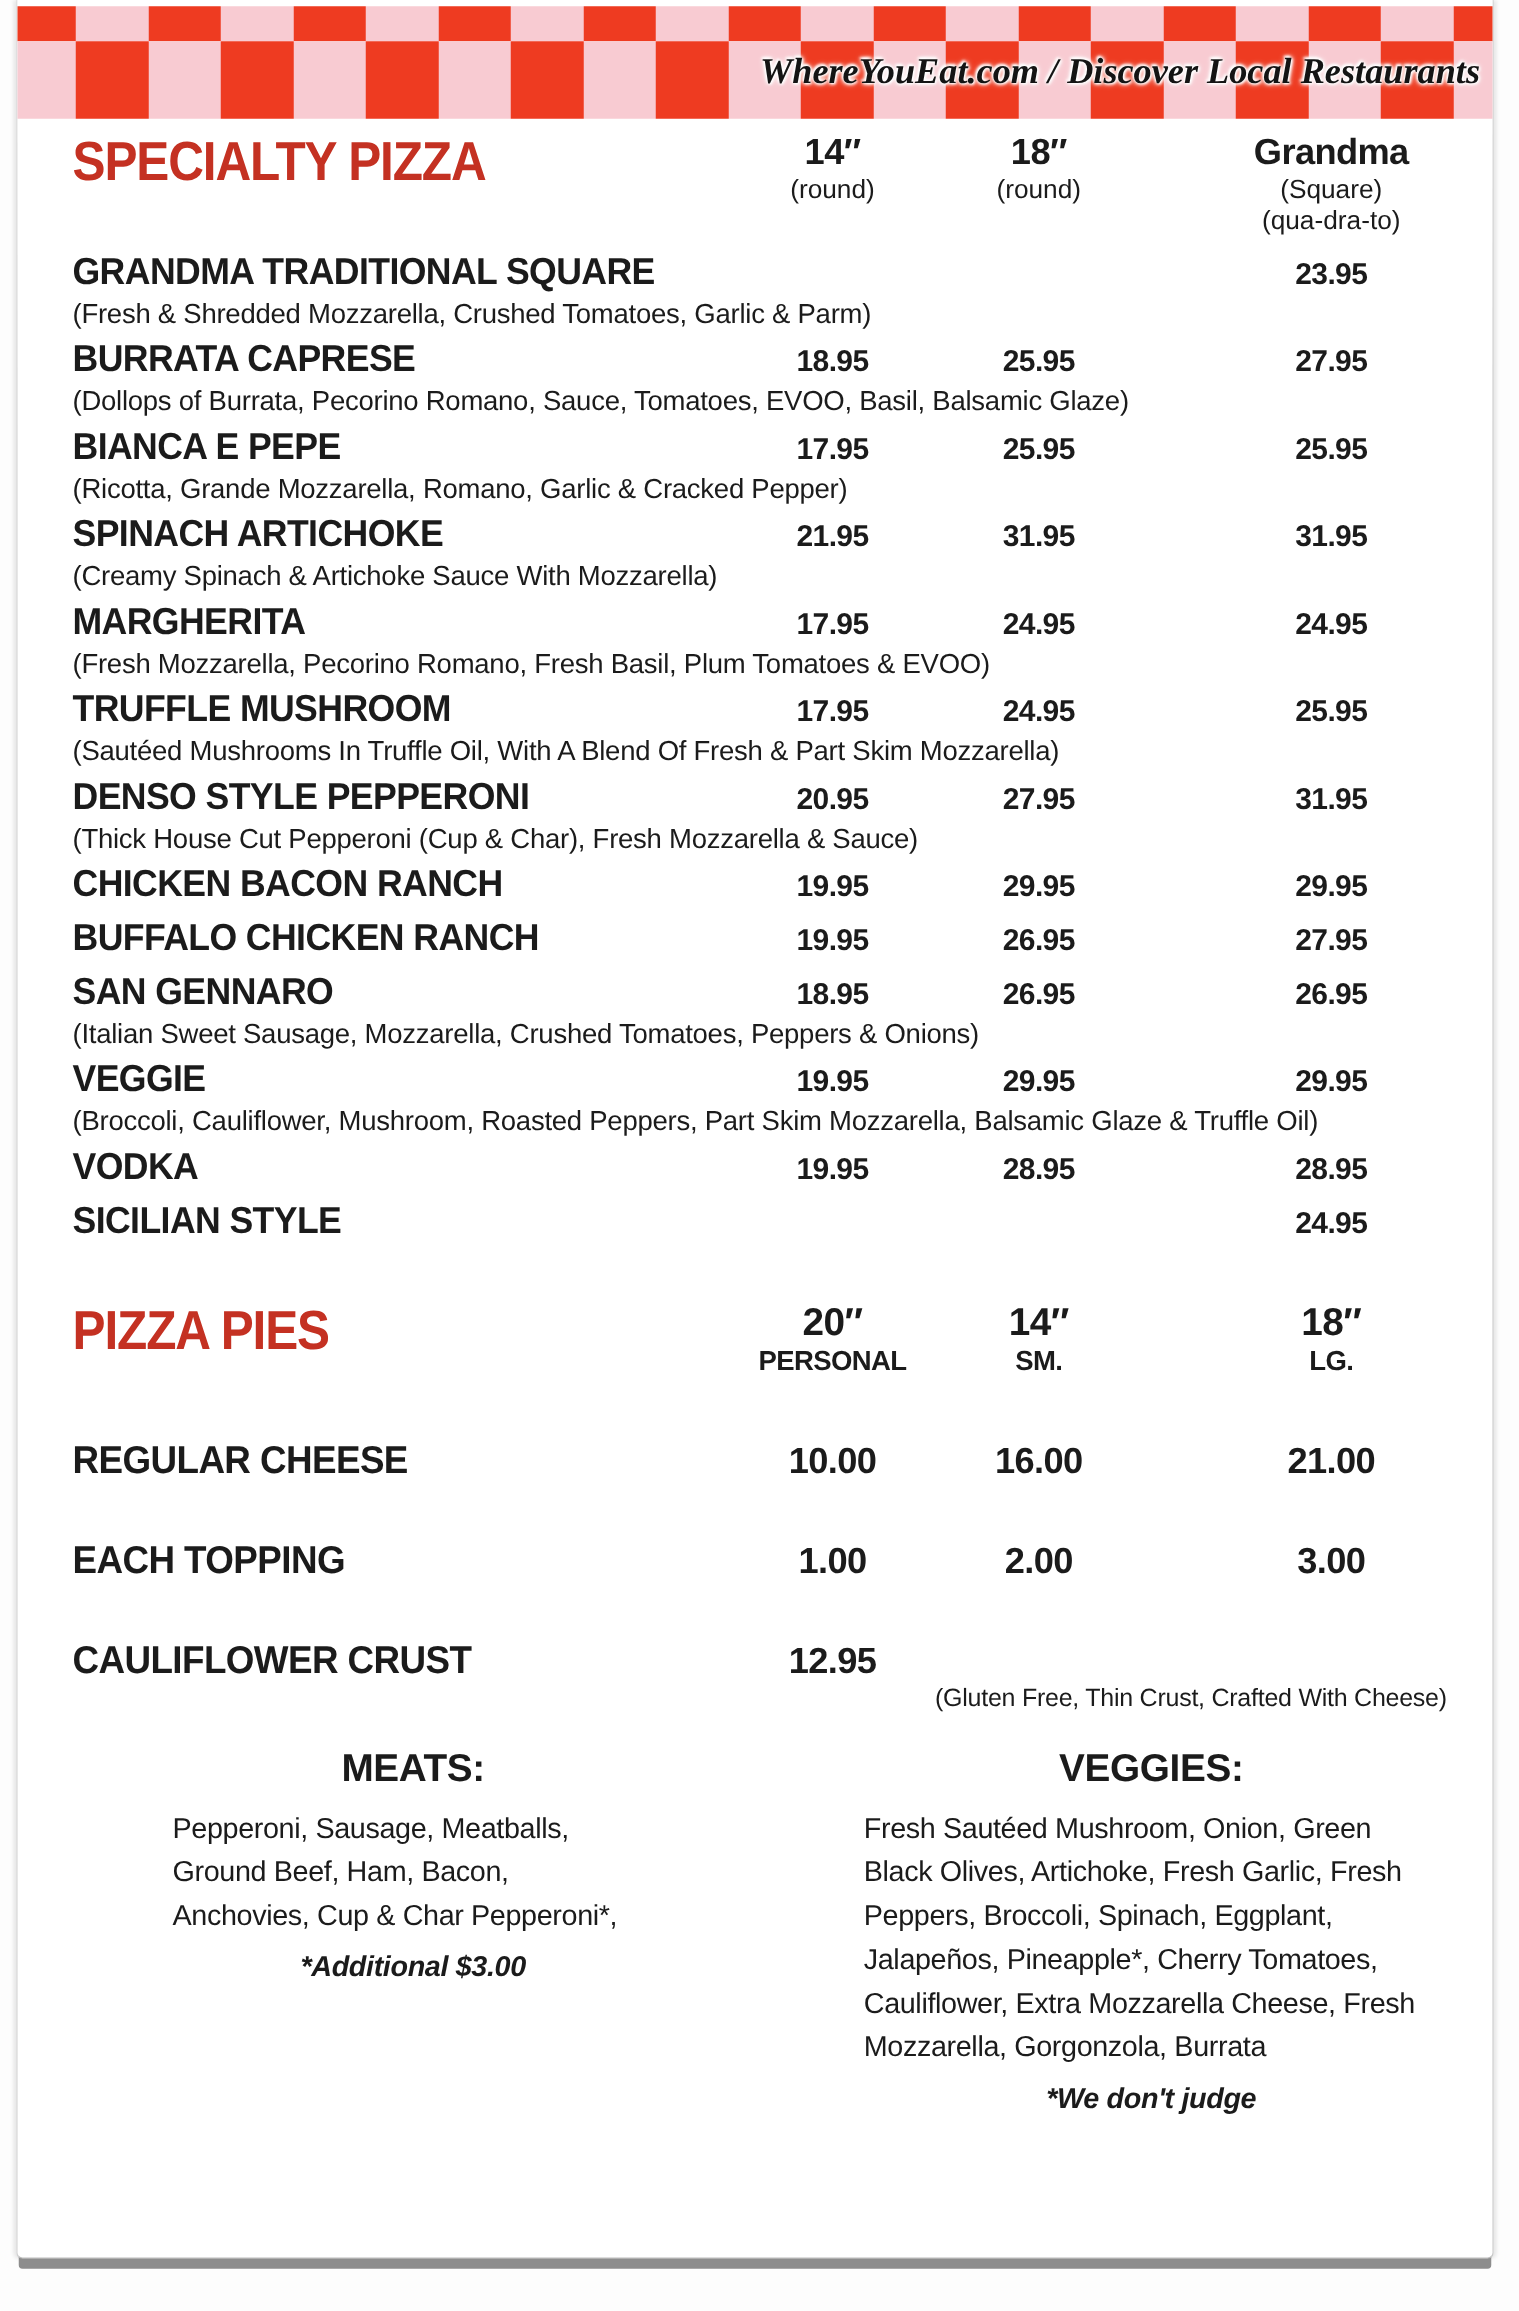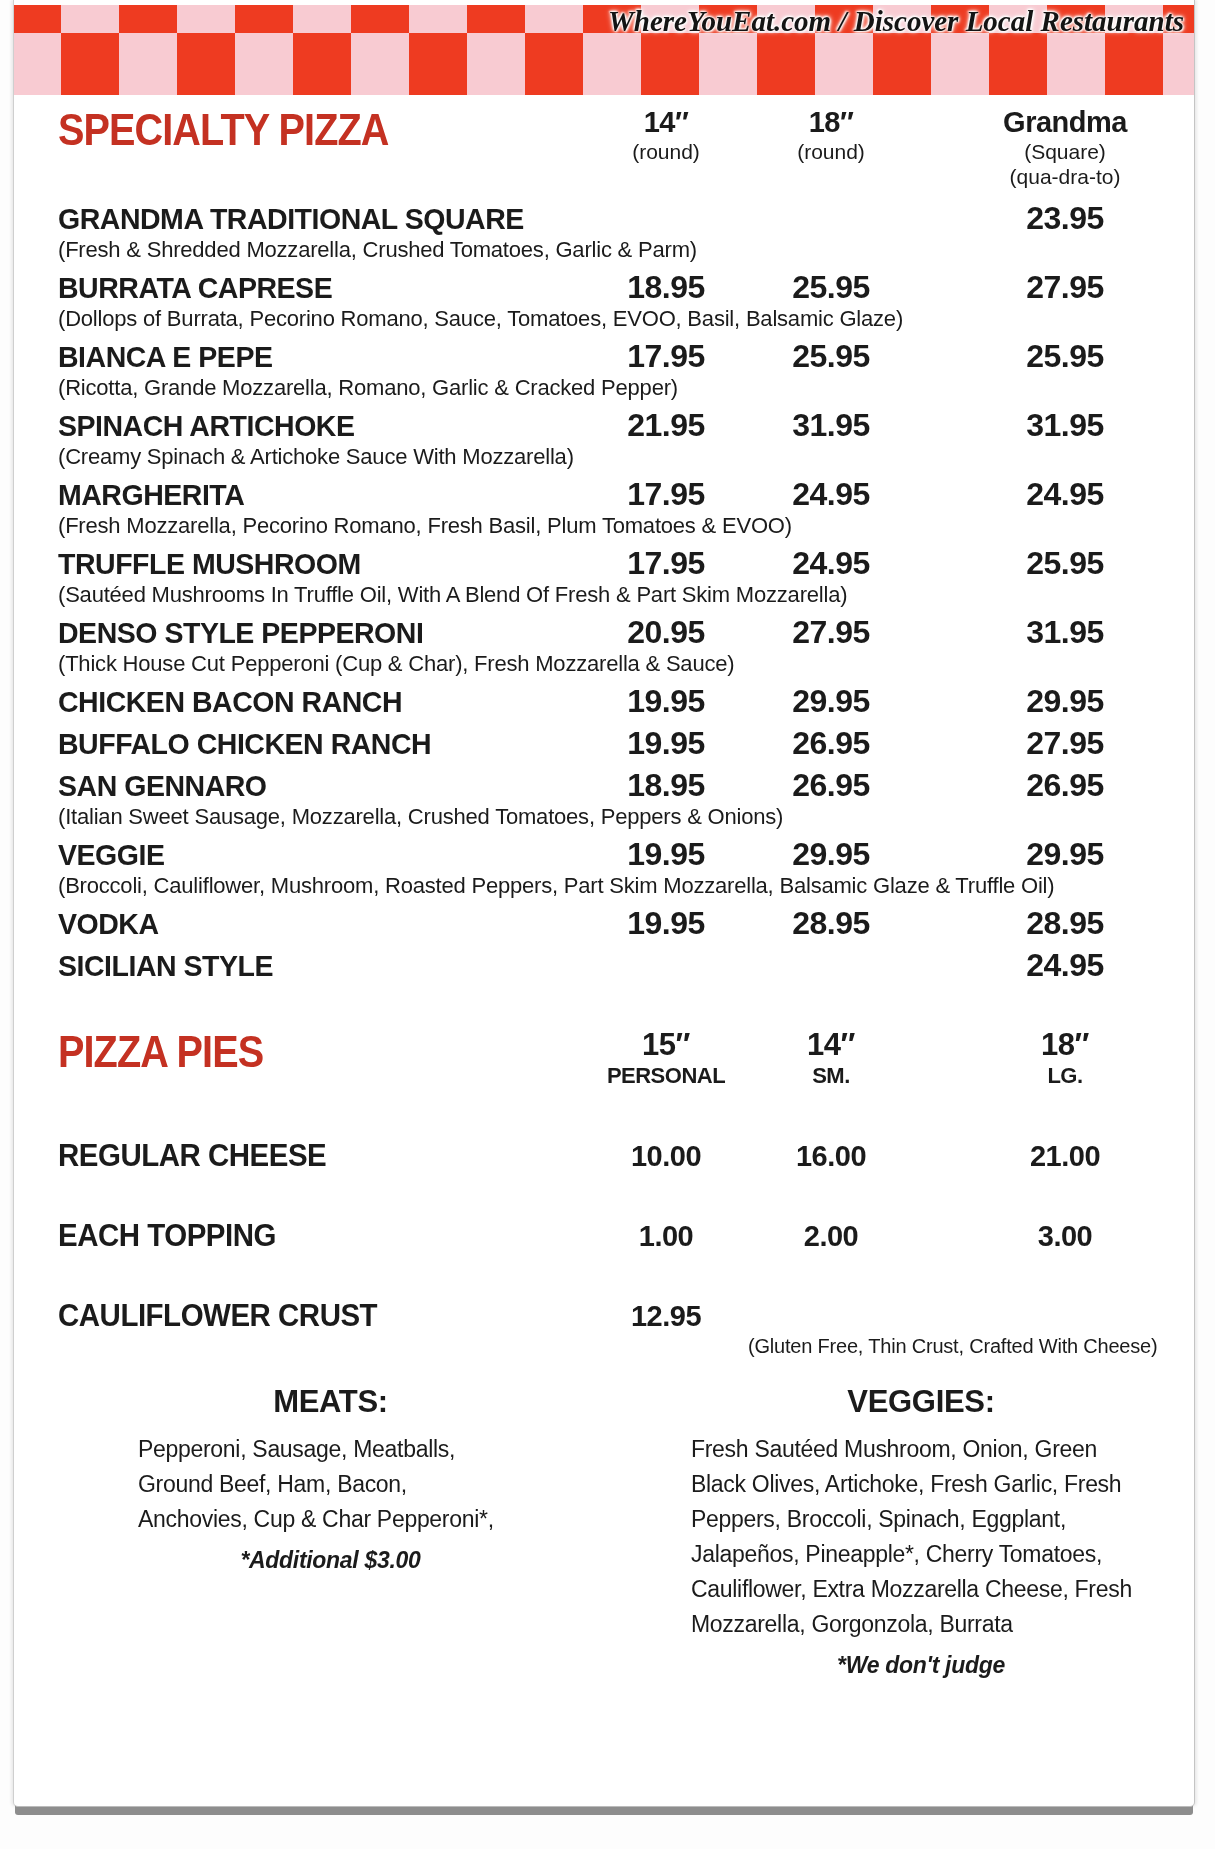--- a/index.html
+++ b/index.html
@@ -8,21 +8,21 @@
 
   .page{position:absolute;left:13px;top:0;width:1180px;height:1806px;background:#fff;
         border-left:1px solid #cfcfcf;border-right:1px solid #c4c4c4;border-bottom:1px solid #bbb;
         border-radius:0 0 5px 5px;
         box-shadow:0 10px 0 -2px #8d8d8d, 2px 0 3px rgba(0,0,0,.08), -2px 0 3px rgba(0,0,0,.08);}
 
   
   .checker{margin-top:5px;height:90px;position:relative;}
   .checker .row1{height:28px;background:repeating-linear-gradient(90deg,var(--checker-red) 0 58px,var(--checker-pink) 58px 116px);background-position:-11px 0;}
   .checker .row2{height:62px;background:repeating-linear-gradient(90deg,var(--checker-pink) 0 58px,var(--checker-red) 58px 116px);background-position:-11px 0;}
-  .watermark{position:absolute;top:0;right:10px;
+  .watermark{position:absolute;top:36px;right:10px;
              font-family:"Liberation Serif","DejaVu Serif",serif;font-style:italic;font-weight:700;
              font-size:29px;color:#141414;letter-spacing:0;
              text-shadow:0 0 3px #fff,0 0 4px #fff,0 0 6px #fff,1px 1px 2px #fff,-1px -1px 2px #fff;}
 
   .content{padding:10px 0 0 44px;}
 
   
   .grid{display:grid;grid-template-columns:538px 140px 190px 54px 170px;align-items:baseline;}
 
   .sec-title{font-size:44px;font-weight:700;letter-spacing:-1px;color:var(--accent);
@@ -33,21 +33,21 @@
   .colhead .sub2{font-size:21px;font-weight:400;line-height:25px;}
   .spec-header{margin-bottom:12px;align-items:start;}
 
   .c1{grid-column:2;text-align:center;}
   .c2{grid-column:3;text-align:center;}
   .c3{grid-column:5;text-align:center;}
 
   .s-item{margin-bottom:7px;}
   .iname{font-size:30px;font-weight:700;letter-spacing:-.5px;line-height:34px;white-space:nowrap;
          transform:scaleX(.95);transform-origin:left;}
-  .price{font-size:32px;font-weight:700;letter-spacing:-.5px;line-height:34px;}
+  .price{font-size:24px;font-weight:700;letter-spacing:-.5px;line-height:34px;}
   .idesc{font-size:22px;line-height:27px;letter-spacing:-.2px;white-space:nowrap;}
 
   
   .pies{margin-top:44px;}
   .pies-header{margin-bottom:12px;align-items:start;}
   .pies-header .size{font-size:31px;font-weight:700;line-height:36px;letter-spacing:-.5px;}
   .pies-header .sub{font-size:22px;font-weight:700;line-height:26px;letter-spacing:-.5px;}
   .p-item{margin-bottom:6px;}
   .p-item .iname{font-size:31px;line-height:38px;}
   .p-item .price{font-size:29px;line-height:38px;margin-top:36px;}
@@ -221,21 +221,21 @@
       <div class="price c3">24.95</div>
     </div>
     <div class="idesc"></div>
   </div>
 </div>
 
     <div class="pies">
       <div class="grid pies-header">
         <div class="sec-title">PIZZA PIES</div>
         <div class="colhead c1">
-          <div class="size">15″</div>
+          <div class="size">20″</div>
           <div class="sub">PERSONAL</div>
         </div>
         <div class="colhead c2">
           <div class="size">14″</div>
           <div class="sub">SM.</div>
         </div>
         <div class="colhead c3">
           <div class="size">18″</div>
           <div class="sub">LG.</div>
         </div>

